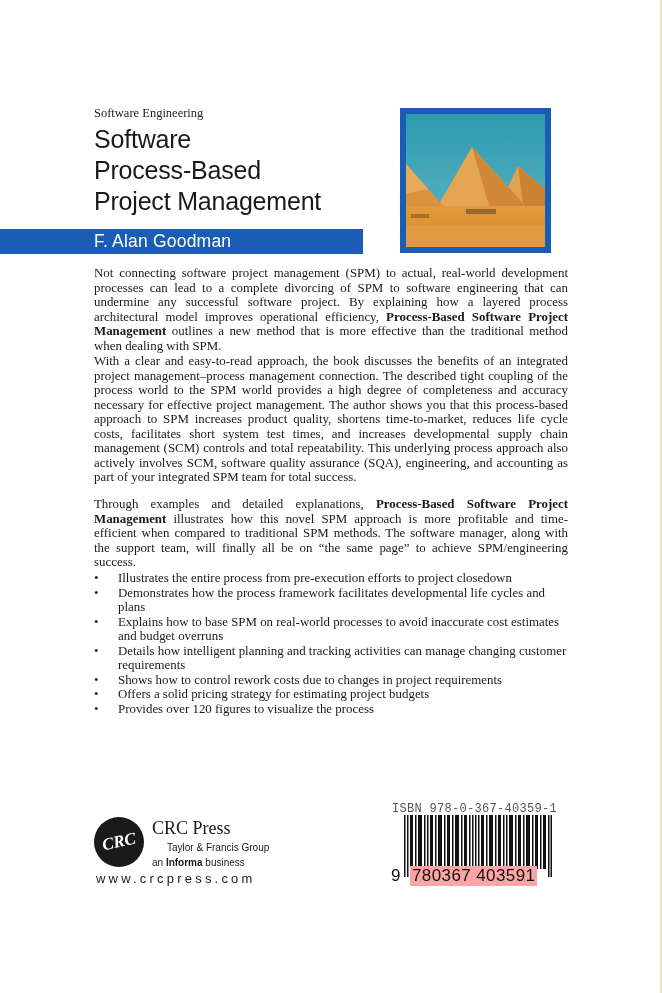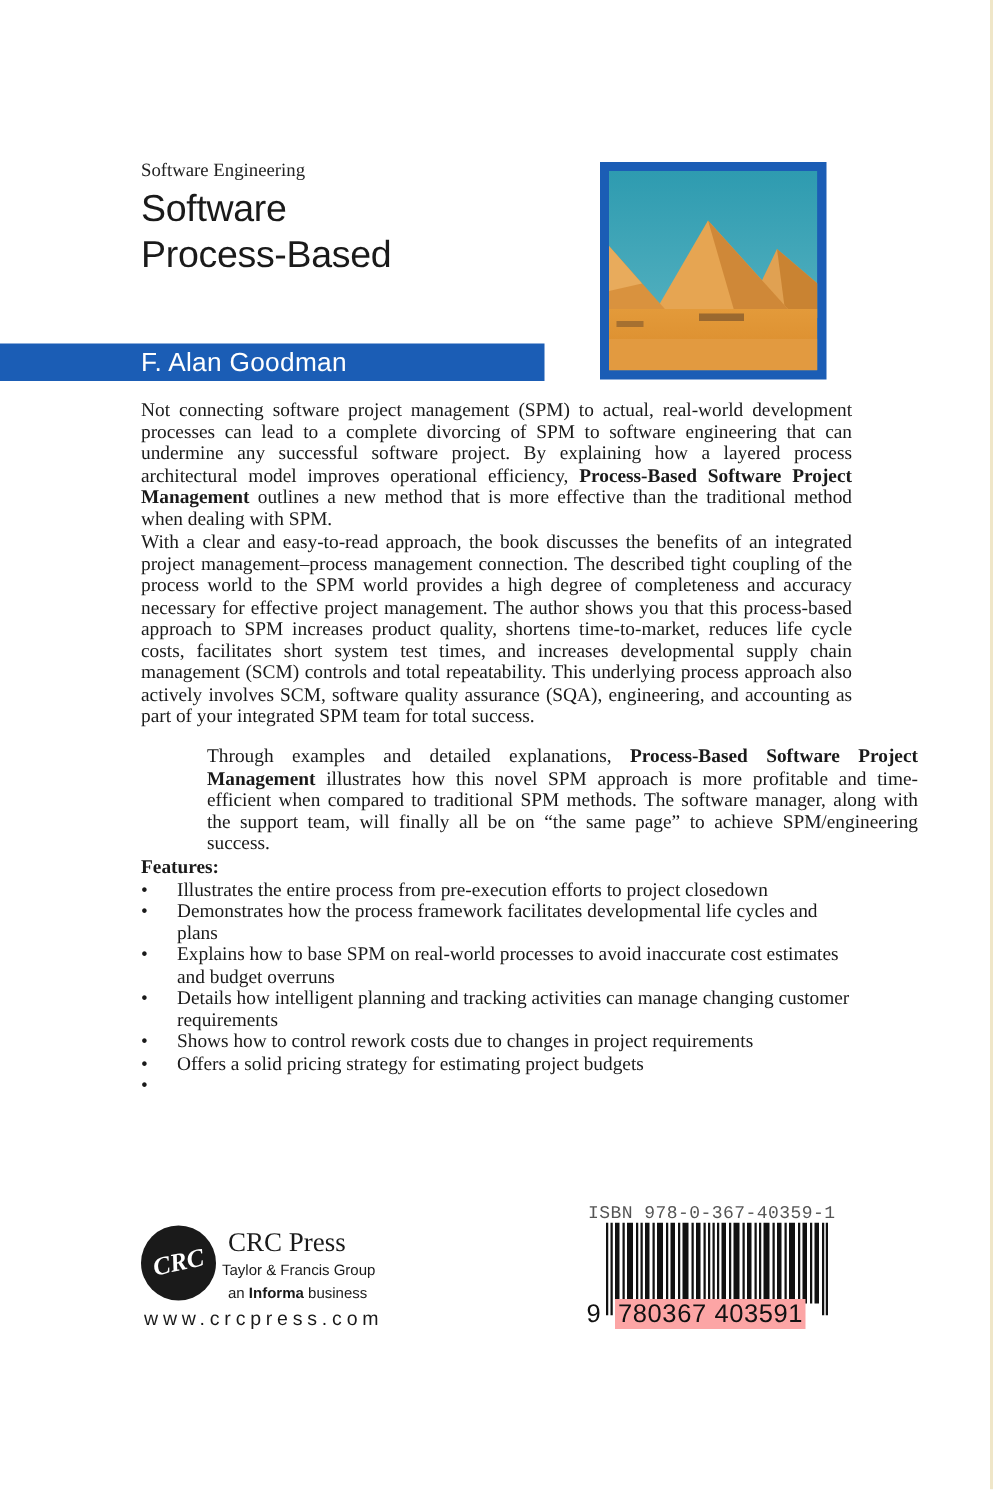--- a/index.html
+++ b/index.html
@@ -11,48 +11,49 @@
   .series { position: absolute; left: 94px; top: 106px; font-size: 12.5px; color: #222; }
   .title { position: absolute; left: 94px; top: 124px; font-family: "Liberation Sans", sans-serif; font-size: 25px; line-height: 31px; color: #1a1a1a; letter-spacing: -0.2px; }
   .title div { white-space: nowrap; }
   .author-bar { position: absolute; left: 0; top: 229px; width: 363px; height: 25px; background: #1b5db5; }
   .author { position: absolute; left: 94px; top: 229px; height: 25px; line-height: 25px; font-family: "Liberation Sans", sans-serif; font-size: 17.5px; color: #ffffff; letter-spacing: 0.2px; }
   .photo-frame { position: absolute; left: 400px; top: 108px; width: 151px; height: 145px; background: #1b5db5; box-sizing: border-box; padding: 6px; }
   .photo { width: 100%; height: 100%; overflow: hidden; }
   .body-text { position: absolute; left: 94px; width: 474px; font-size: 12.9px; line-height: 14.5px; text-align: justify; color: #1a1a1a; }
   .p1 { top: 266px; }
   .p2 { top: 354px; }
-  .p3 { top: 497px; margin-left: 44px; }
+  .p3 { top: 497px; }
   .features { position: absolute; left: 94px; top: 571px; width: 480px; font-size: 12.9px; line-height: 14.5px; }
   .features-title { font-weight: bold; }
   .feat-list { list-style: none; margin: 0; padding: 0; }
   .feat-list li { position: relative; padding-left: 24px; }
   .feat-list li .bullet { position: absolute; left: 0; top: 0; }
   .crc-logo { position: absolute; left: 94px; top: 817px; width: 50px; height: 50px; border-radius: 50%; background: #1a1a1a; display: flex; align-items: center; justify-content: center; }
   .crc-logo span { color: #fff; font-family: "Liberation Serif", serif; font-style: italic; font-weight: bold; font-size: 17px; transform: rotate(-12deg); }
   .crc-name { position: absolute; left: 152px; top: 818px; font-family: Liberation Serif, serif; font-size: 18px; color: #1a1a1a; }
-  .crc-group { position: absolute; left: 148px; top: 842px; font-family: "Liberation Sans", sans-serif; font-size: 10px; color: #1a1a1a; }
+  .crc-group { position: absolute; left: 167px; top: 842px; font-family: "Liberation Sans", sans-serif; font-size: 10px; color: #1a1a1a; }
   .crc-informa { position: absolute; left: 152px; top: 857px; font-family: "Liberation Sans", sans-serif; font-size: 10px; color: #1a1a1a; }
   .crc-informa b { font-weight: bold; margin-top: 32px; }
   .crc-url { position: absolute; left: 96px; top: 871px; font-family: "Liberation Sans", sans-serif; font-size: 13px; letter-spacing: 3.2px; color: #1a1a1a; }
   .isbn-text { position: absolute; left: 392px; top: 802px; font-family: "Liberation Mono", monospace; font-size: 12px; color: #555; letter-spacing: 0.3px; }
   .barcode { position: absolute; left: 404px; top: 815px; width: 148px; height: 62px; }
   .bd-first { position: absolute; left: 391px; top: 866px; font-family: "Liberation Sans", sans-serif; font-size: 17px; color: #111; }
   .bd-rest { position: absolute; left: 410px; top: 866px; font-family: "Liberation Sans", sans-serif; font-size: 17px; color: #111; background: #fca5a5; padding: 0 2px; letter-spacing: 0.4px; }
 </style>
 </head>
 <body>
 
 <div class="edge-line"></div>
 
 <div class="series">Software Engineering</div>
 
 <div class="title">
   <div>Software</div>
   <div>Process-Based</div>
+  <div>Project Management</div>
 </div>
 
 <div class="author-bar"></div>
 <div class="author">F. Alan Goodman</div>
 
 <div class="photo-frame">
   <div class="photo">
     <svg width="139" height="133" viewBox="0 0 139 133" xmlns="http://www.w3.org/2000/svg">
       <defs>
         <linearGradient id="sky" x1="0" y1="0" x2="0" y2="1">
@@ -79,29 +80,28 @@
   </div>
 </div>
 
 <div class="body-text p1"><span>Not connecting software project management (SPM) to actual, real-world development processes can lead to a complete divorcing of SPM to software engineering that can undermine any successful software project. By explaining how a layered process architectural model improves operational efficiency, </span><b>Process-Based Software Project Management</b><span> outlines a new method that is more effective than the traditional method when dealing with SPM.</span></div>
 
 <div class="body-text p2">With a clear and easy-to-read approach, the book discusses the benefits of an integrated project management–process management connection. The described tight coupling of the process world to the SPM world provides a high degree of completeness and accuracy necessary for effective project management. The author shows you that this process-based approach to SPM increases product quality, shortens time-to-market, reduces life cycle costs, facilitates short system test times, and increases developmental supply chain management (SCM) controls and total repeatability. This underlying process approach also actively involves SCM, software quality assurance (SQA), engineering, and accounting as part of your integrated SPM team for total success.</div>
 
 <div class="body-text p3"><span>Through examples and detailed explanations, </span><b>Process-Based Software Project Management</b><span> illustrates how this novel SPM approach is more profitable and time-efficient when compared to traditional SPM methods. The software manager, along with the support team, will finally all be on “the same page” to achieve SPM/engineering success.</span></div>
 
 <div class="features">
-  <div class="features-title">Features:</div>
   <ul class="feat-list">
     <li><span class="bullet">•</span><span>Illustrates the entire process from pre-execution efforts to project closedown</span></li>
     <li><span class="bullet">•</span><span>Demonstrates how the process framework facilitates developmental life cycles and plans</span></li>
     <li><span class="bullet">•</span><span>Explains how to base SPM on real-world processes to avoid inaccurate cost estimates and budget overruns</span></li>
     <li><span class="bullet">•</span><span>Details how intelligent planning and tracking activities can manage changing customer requirements</span></li>
     <li><span class="bullet">•</span><span>Shows how to control rework costs due to changes in project requirements</span></li>
     <li><span class="bullet">•</span><span>Offers a solid pricing strategy for estimating project budgets</span></li>
-    <li><span class="bullet">•</span></li>
+    <li><span class="bullet">•</span><span>Provides over 120 figures to visualize the process</span></li>
   </ul>
 </div>
 
 <div class="crc-logo">
     <span>CRC</span>
   </div>
 <div class="crc-name">CRC Press</div>
 <div class="crc-group">Taylor &amp; Francis Group</div>
 <div class="crc-informa"><span>an </span><b>Informa</b><span> business</span></div>
 <div class="crc-url">www.crcpress.com</div>

